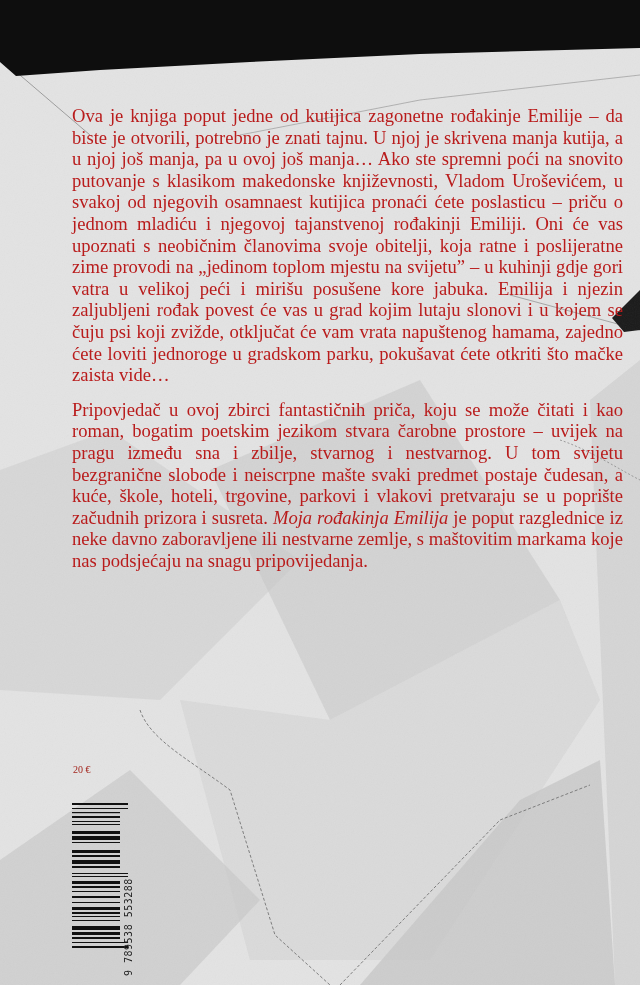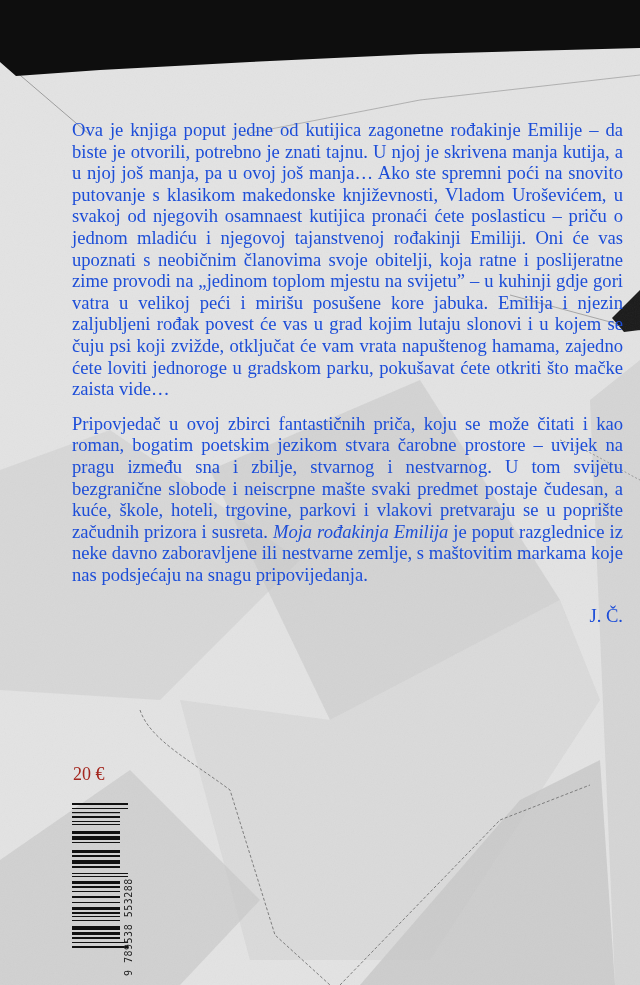--- a/index.html
+++ b/index.html
@@ -4,31 +4,31 @@
 <style>
   html, body { margin:0; padding:0; }
   body {
     width:640px; height:985px; overflow:hidden; position:relative;
     background:#e4e4e4;
     font-family: "Liberation Serif", "DejaVu Serif", serif;
   }
   .bg { position:absolute; inset:0; }
   .top-band { position:absolute; left:0; top:0; width:640px; height:80px; }
   .text-block {
-    position:absolute; left:72px; top:119px; width:551px;
-    color:#1d4ed8; font-size:18.6px; line-height:21.6px;
+    position:absolute; left:72px; top:105px; width:551px;
+    color:#b91c1c; font-size:18.6px; line-height:21.6px;
     text-align:justify; hyphens:manual;
   }
   .text-block p { margin:0 0 13px 0; }
-  .text-block p.p2 { margin-bottom:20px; }
+  .text-block p.p2 { margin-bottom:26px; }
   .text-block i { font-style:italic; }
   .signature { text-align:right; margin-top:2px; font-size:18.6px; }
   .price {
     position:absolute; left:73px; top:764px; color:#a3261e;
-    font-size:18px;
+    font-size:10px;
   }
   .barcode { position:absolute; left:72px; top:803px; width:58px; height:162px; }
   .barcode-digits {
     position:absolute; left:123px; top:806px; width:14px; height:170px;
     writing-mode:vertical-rl; transform:rotate(180deg);
     font-family:"DejaVu Sans Mono", monospace; font-size:10px; color:#222;
     letter-spacing:0.5px;
   }
 </style>
 </head>
@@ -73,21 +73,20 @@
   <polygon points="0,0 640,0 640,48 420,54 250,62 100,70 16,76 0,62" fill="#0e0e0e"></polygon>
 </svg>
 
 <div class="text-block">
   <p class="p1">
     <span>Ova je knjiga poput jedne od kutijica zagonetne rođakinje Emilije – da biste je otvorili, potrebno je znati tajnu. U njoj je skrivena manja kutija, a u njoj još manja, pa u ovoj još manja… Ako ste spremni poći na snovito putovanje s klasikom makedonske književnosti, Vladom Uroševićem, u svakoj od njegovih osamnaest kutijica pronaći ćete poslasticu – priču o jednom mladiću i njegovoj tajanstvenoj rođakinji Emiliji. Oni će vas upoznati s neobičnim članovima svoje obitelji, koja ratne i poslijeratne zime provodi na „jedinom toplom mjestu na svijetu” – u kuhinji gdje gori vatra u velikoj peći i mirišu posušene kore jabuka. Emilija i njezin zaljubljeni rođak povest će vas u grad kojim lutaju slonovi i u kojem se čuju psi koji zvižde, otključat će vam vrata napuštenog hamama, zajedno ćete loviti jednoroge u gradskom parku, pokušavat ćete otkriti što mačke zaista vide…</span>
   </p>
   <p class="p2">
     <span>Pripovjedač u ovoj zbirci fantastičnih priča, koju se može čitati i kao roman, bogatim poetskim jezikom stvara čarobne prostore – uvijek na pragu između sna i zbilje, stvarnog i nestvarnog. U tom svijetu bezgranične slobode i neiscrpne mašte svaki predmet postaje čudesan, a kuće, škole, hoteli, trgovine, parkovi i vlakovi pretvaraju se u poprište začudnih prizora i susreta. </span><i>Moja rođakinja Emilija</i><span> je poput razglednice iz neke davno zaboravljene ili nestvarne zemlje, s maštovitim markama koje nas podsjećaju na snagu pripovijedanja.</span>
   </p>
-  <div class="signature">J. Č.</div>
 </div>
 
 <div class="price">20 €</div>
 
 <svg class="barcode" width="58" height="162" viewBox="0 0 58 162">
   <g fill="#111">
     <rect x="0" y="0" width="56" height="2"></rect>
     <rect x="0" y="5" width="56" height="1"></rect>
     <rect x="0" y="9" width="48" height="1.2"></rect>
     <rect x="0" y="13" width="48" height="2"></rect>

